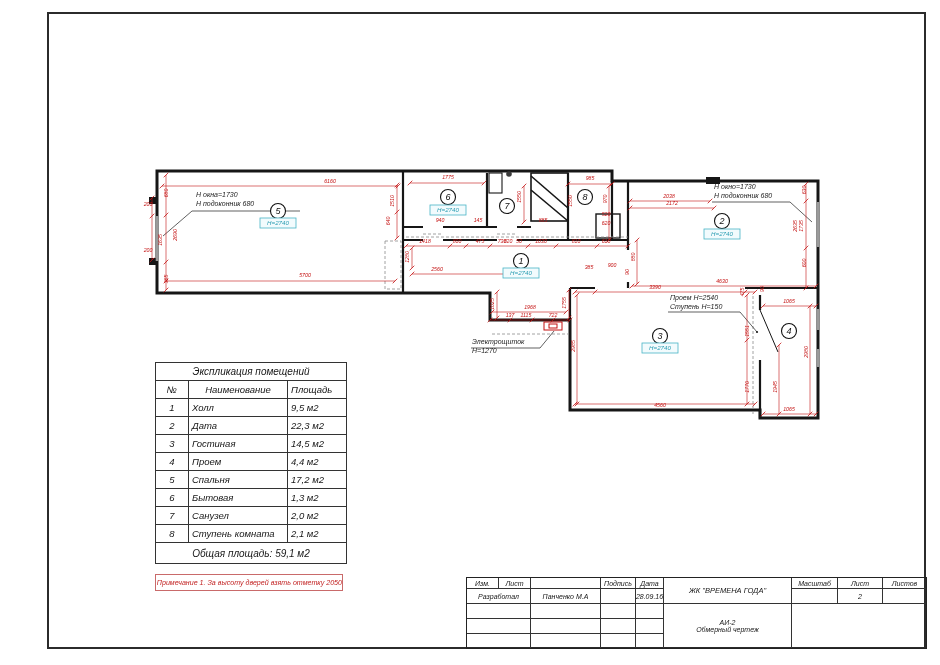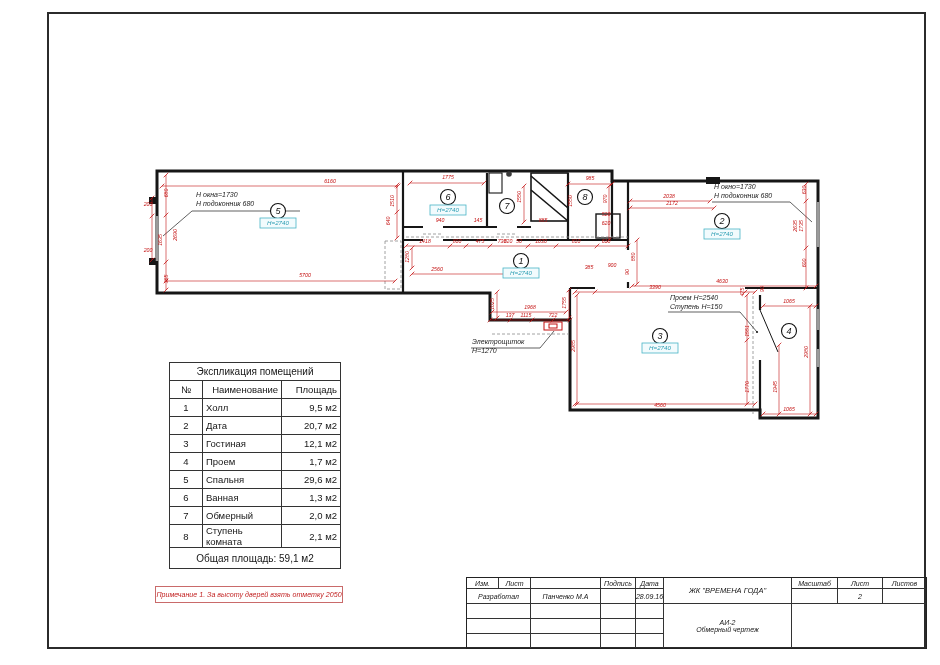--- a/index.html
+++ b/index.html
@@ -7,34 +7,34 @@
         font-family:"Liberation Sans",sans-serif;}
   #sheet-border{position:absolute;left:47px;top:12px;width:879px;height:637px;
         border:2px solid #2b2b2b;box-sizing:border-box;}
   svg text{font-family:"Liberation Sans",sans-serif;font-style:italic;}
   .dim{fill:#c41111;font-size:5.2px;}
   .ann{fill:#1c1c1c;font-size:7px;}
   .roomnum{fill:#111;font-size:9px;text-anchor:middle;}
   .badgetxt{fill:#2f9fb4;font-size:6.2px;text-anchor:middle;}
 
   
-  #explication{position:absolute;left:169px;top:362px;width:172px;color:#161616;
-       font-size:9.5px;}
+  #explication{position:absolute;left:155px;top:362px;width:192px;color:#161616;
+       font-style:italic;font-size:9.5px;}
   #explication table{border-collapse:collapse;width:100%;}
   #explication td{border:1px solid #333;padding:0 3px;height:17px;vertical-align:middle;}
   #explication .title-cell{text-align:center;font-size:10px;height:17px;}
-  #explication .hdr{text-align:right;}
+  #explication .hdr{text-align:center;}
   #explication .c-num{width:26px;text-align:center;}
-  #explication .c-area{width:52px;text-align:right;}
+  #explication .c-area{width:52px;text-align:left;}
   #explication .total-cell{text-align:center;font-size:10px;height:20px;}
 
   
-  #note-box{position:absolute;left:155px;top:586px;width:186px;height:15px;
+  #note-box{position:absolute;left:155px;top:574px;width:186px;height:15px;
        border:1px solid #c96a6a;color:#c22222;font-style:italic;font-size:7.1px;
-       display:flex;align-items:center;justify-content:center;white-space:nowrap;}
+       display:flex;align-items:center;justify-content:flex-end;white-space:nowrap;}
 
   
   #titleblock{position:absolute;left:466px;top:577px;width:461px;height:72px;
       border:1.6px solid #222;box-sizing:border-box;color:#161616;font-style:italic;}
   .tb-cell{position:absolute;box-sizing:border-box;border-right:1px solid #333;
       border-bottom:1px solid #333;display:flex;align-items:center;justify-content:center;
       font-size:7px;overflow:hidden;white-space:nowrap;}
   .tb-noR{border-right:none;} .tb-noB{border-bottom:none;}
   .tb-big{font-size:7.5px;}
 </style>
@@ -333,45 +333,45 @@
       </tbody>
         <tbody id="explication-rows">
           <tr>
             <td class="c-num">1</td>
             <td>Холл</td>
             <td class="c-area">9,5 м2</td>
           </tr>
           <tr>
             <td class="c-num">2</td>
             <td>Дата</td>
-            <td class="c-area">20,7 м2</td>
+            <td class="c-area">22,3 м2</td>
           </tr>
           <tr>
             <td class="c-num">3</td>
             <td>Гостиная</td>
-            <td class="c-area">12,1 м2</td>
+            <td class="c-area">14,5 м2</td>
           </tr>
           <tr>
             <td class="c-num">4</td>
             <td>Проем</td>
-            <td class="c-area">1,7 м2</td>
+            <td class="c-area">4,4 м2</td>
           </tr>
           <tr>
             <td class="c-num">5</td>
             <td>Спальня</td>
-            <td class="c-area">29,6 м2</td>
+            <td class="c-area">17,2 м2</td>
           </tr>
           <tr>
             <td class="c-num">6</td>
-            <td>Ванная</td>
+            <td>Бытовая</td>
             <td class="c-area">1,3 м2</td>
           </tr>
           <tr>
             <td class="c-num">7</td>
-            <td>Обмерный</td>
+            <td>Санузел</td>
             <td class="c-area">2,0 м2</td>
           </tr>
           <tr>
             <td class="c-num">8</td>
             <td>Ступень комната</td>
             <td class="c-area">2,1 м2</td>
           </tr>
         </tbody>
       <tbody>
           <tr>

